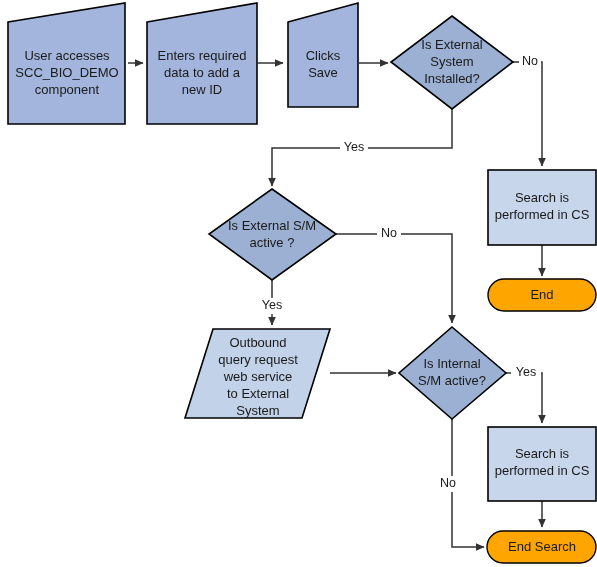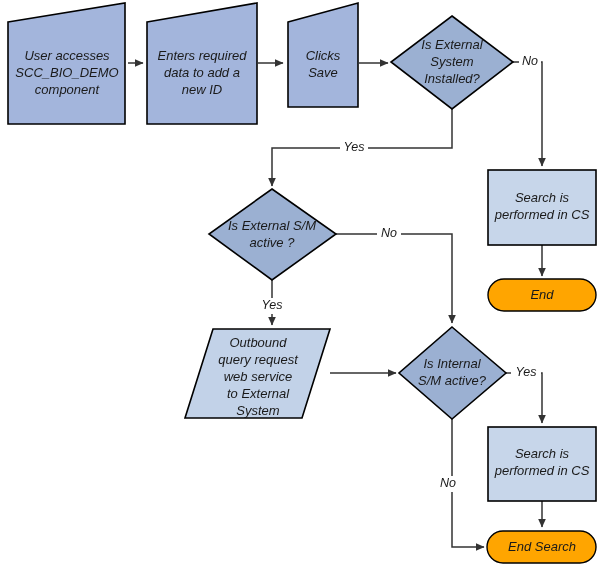--- a/index.html
+++ b/index.html
@@ -10,21 +10,20 @@
   body {
     width: 597px;
     height: 567px;
     font-family: "Liberation Sans", sans-serif;
     overflow: hidden;
   }
   #flowchart-root {
     position: relative;
     width: 597px;
     height: 567px;
-    font-style: italic;
   }
   svg#flow-svg {
     display: block;
     width: 597px;
     height: 567px;
   }
   .shape-outline {
     stroke: #000000;
     stroke-width: 1.6;
     stroke-linejoin: miter;

